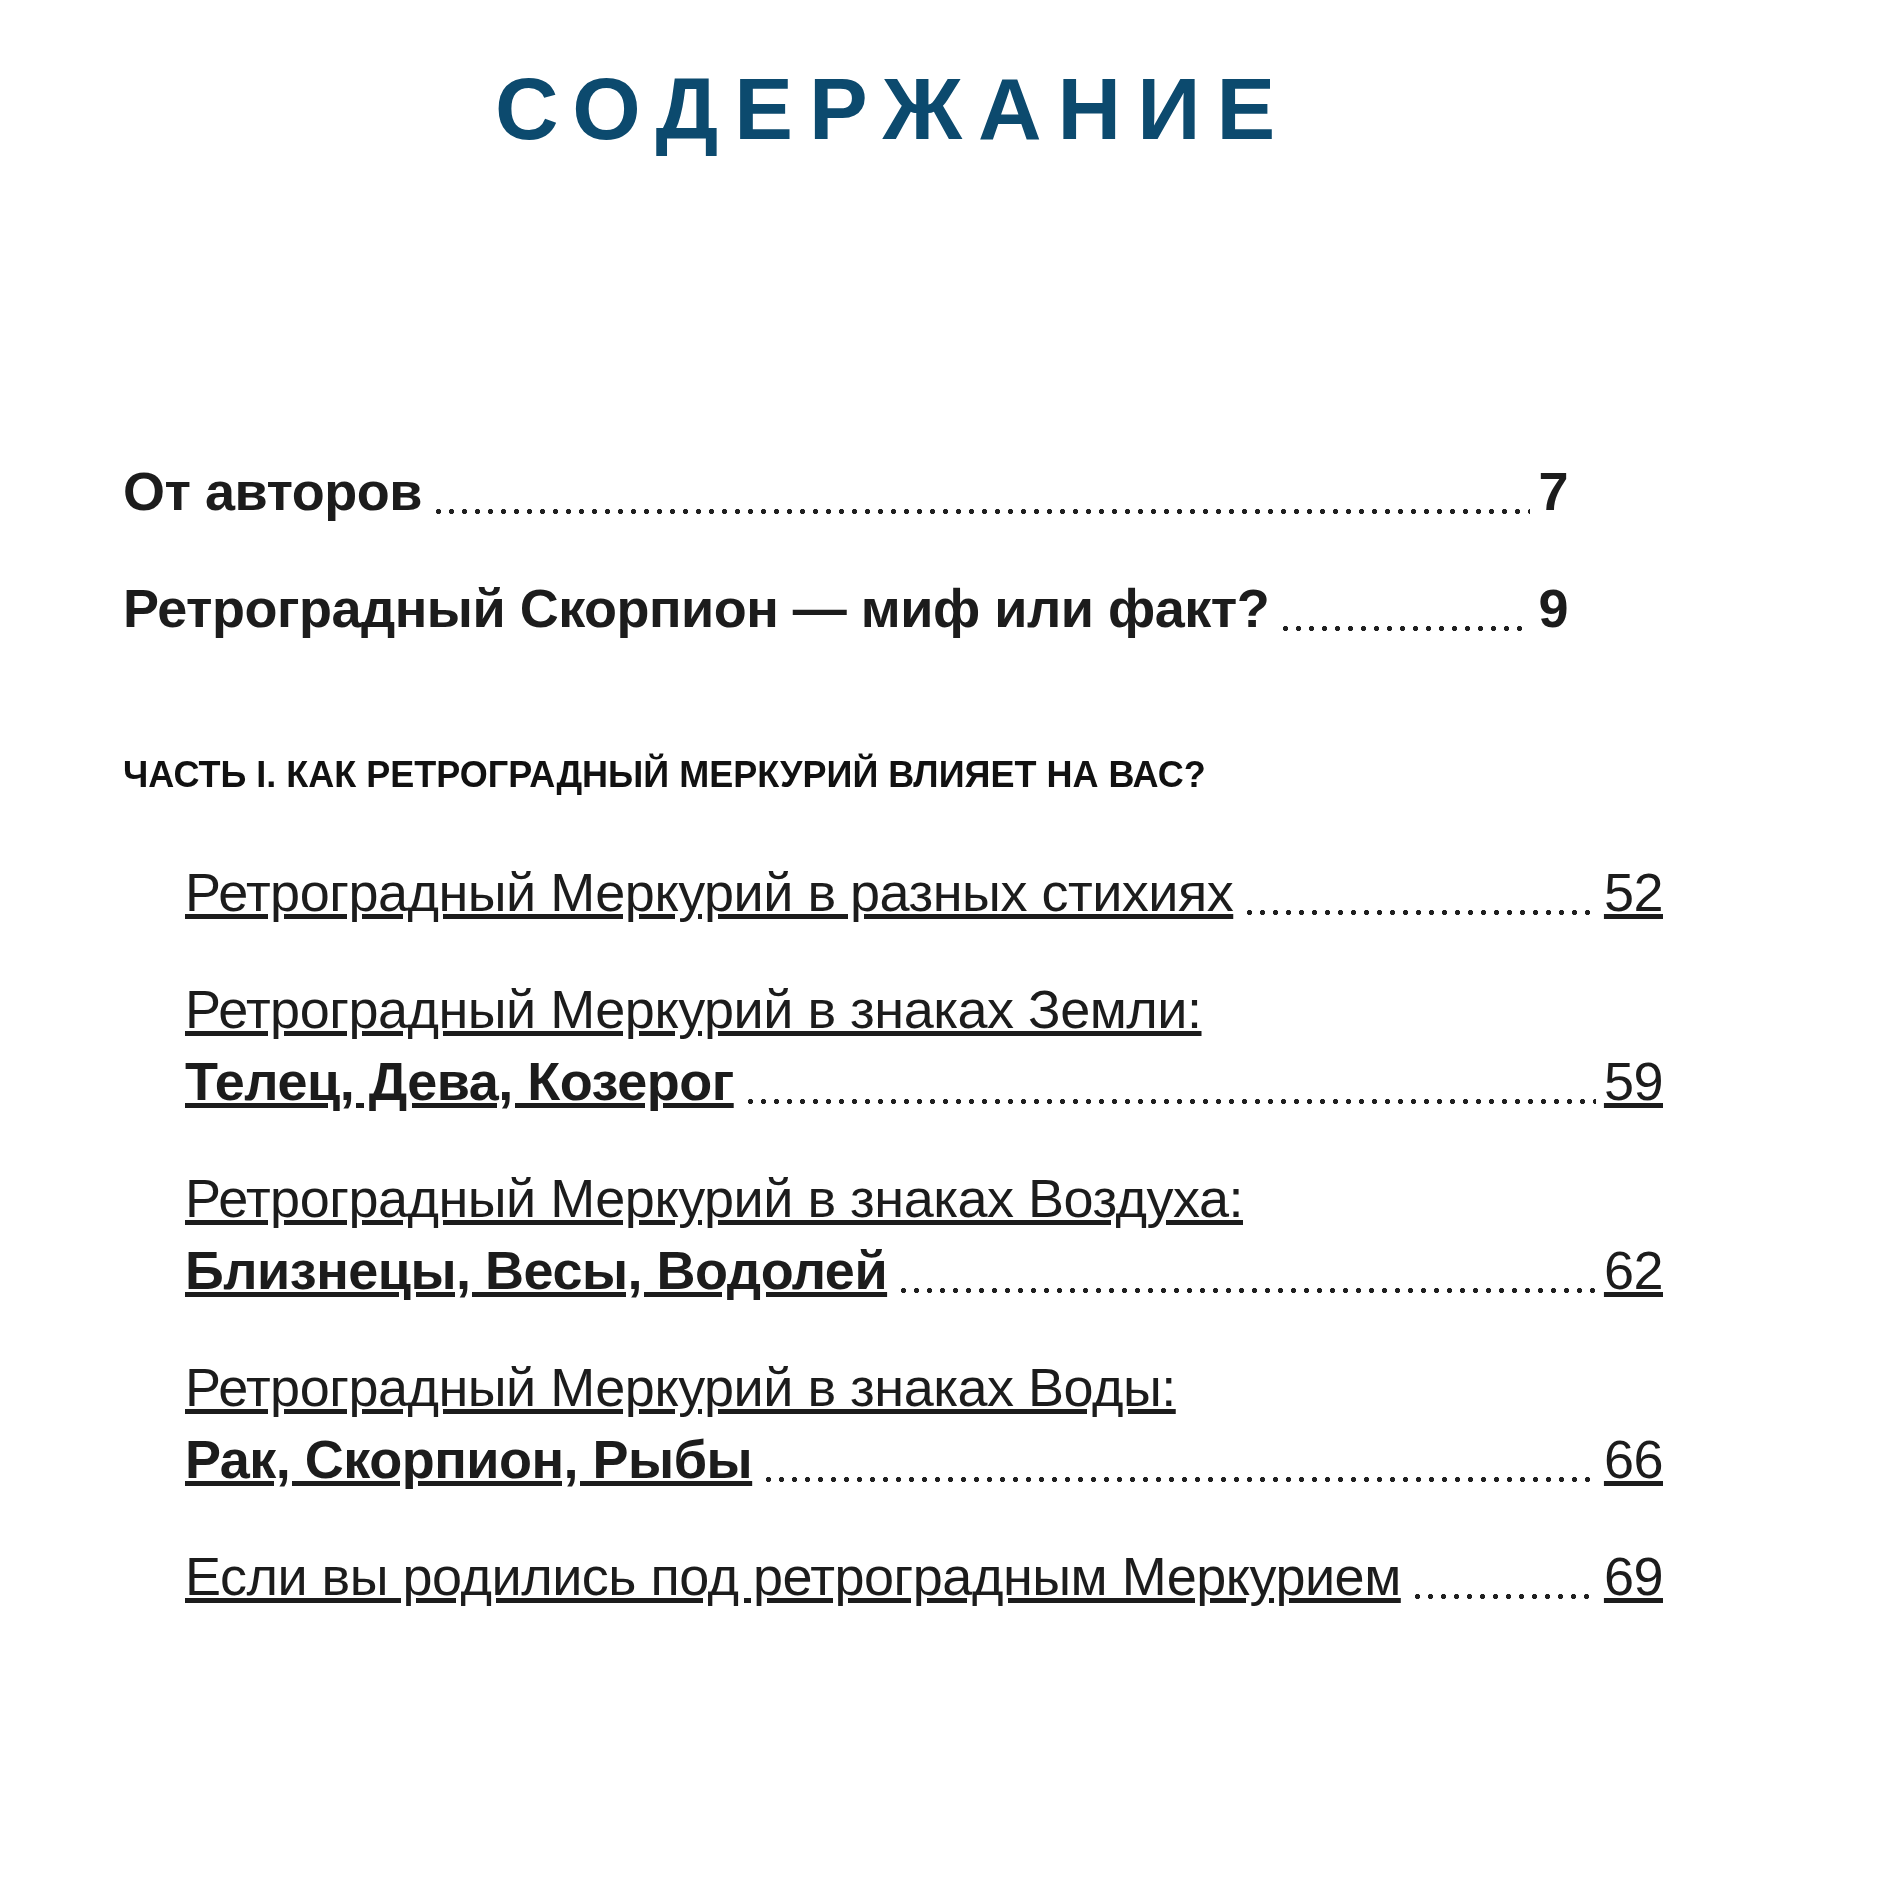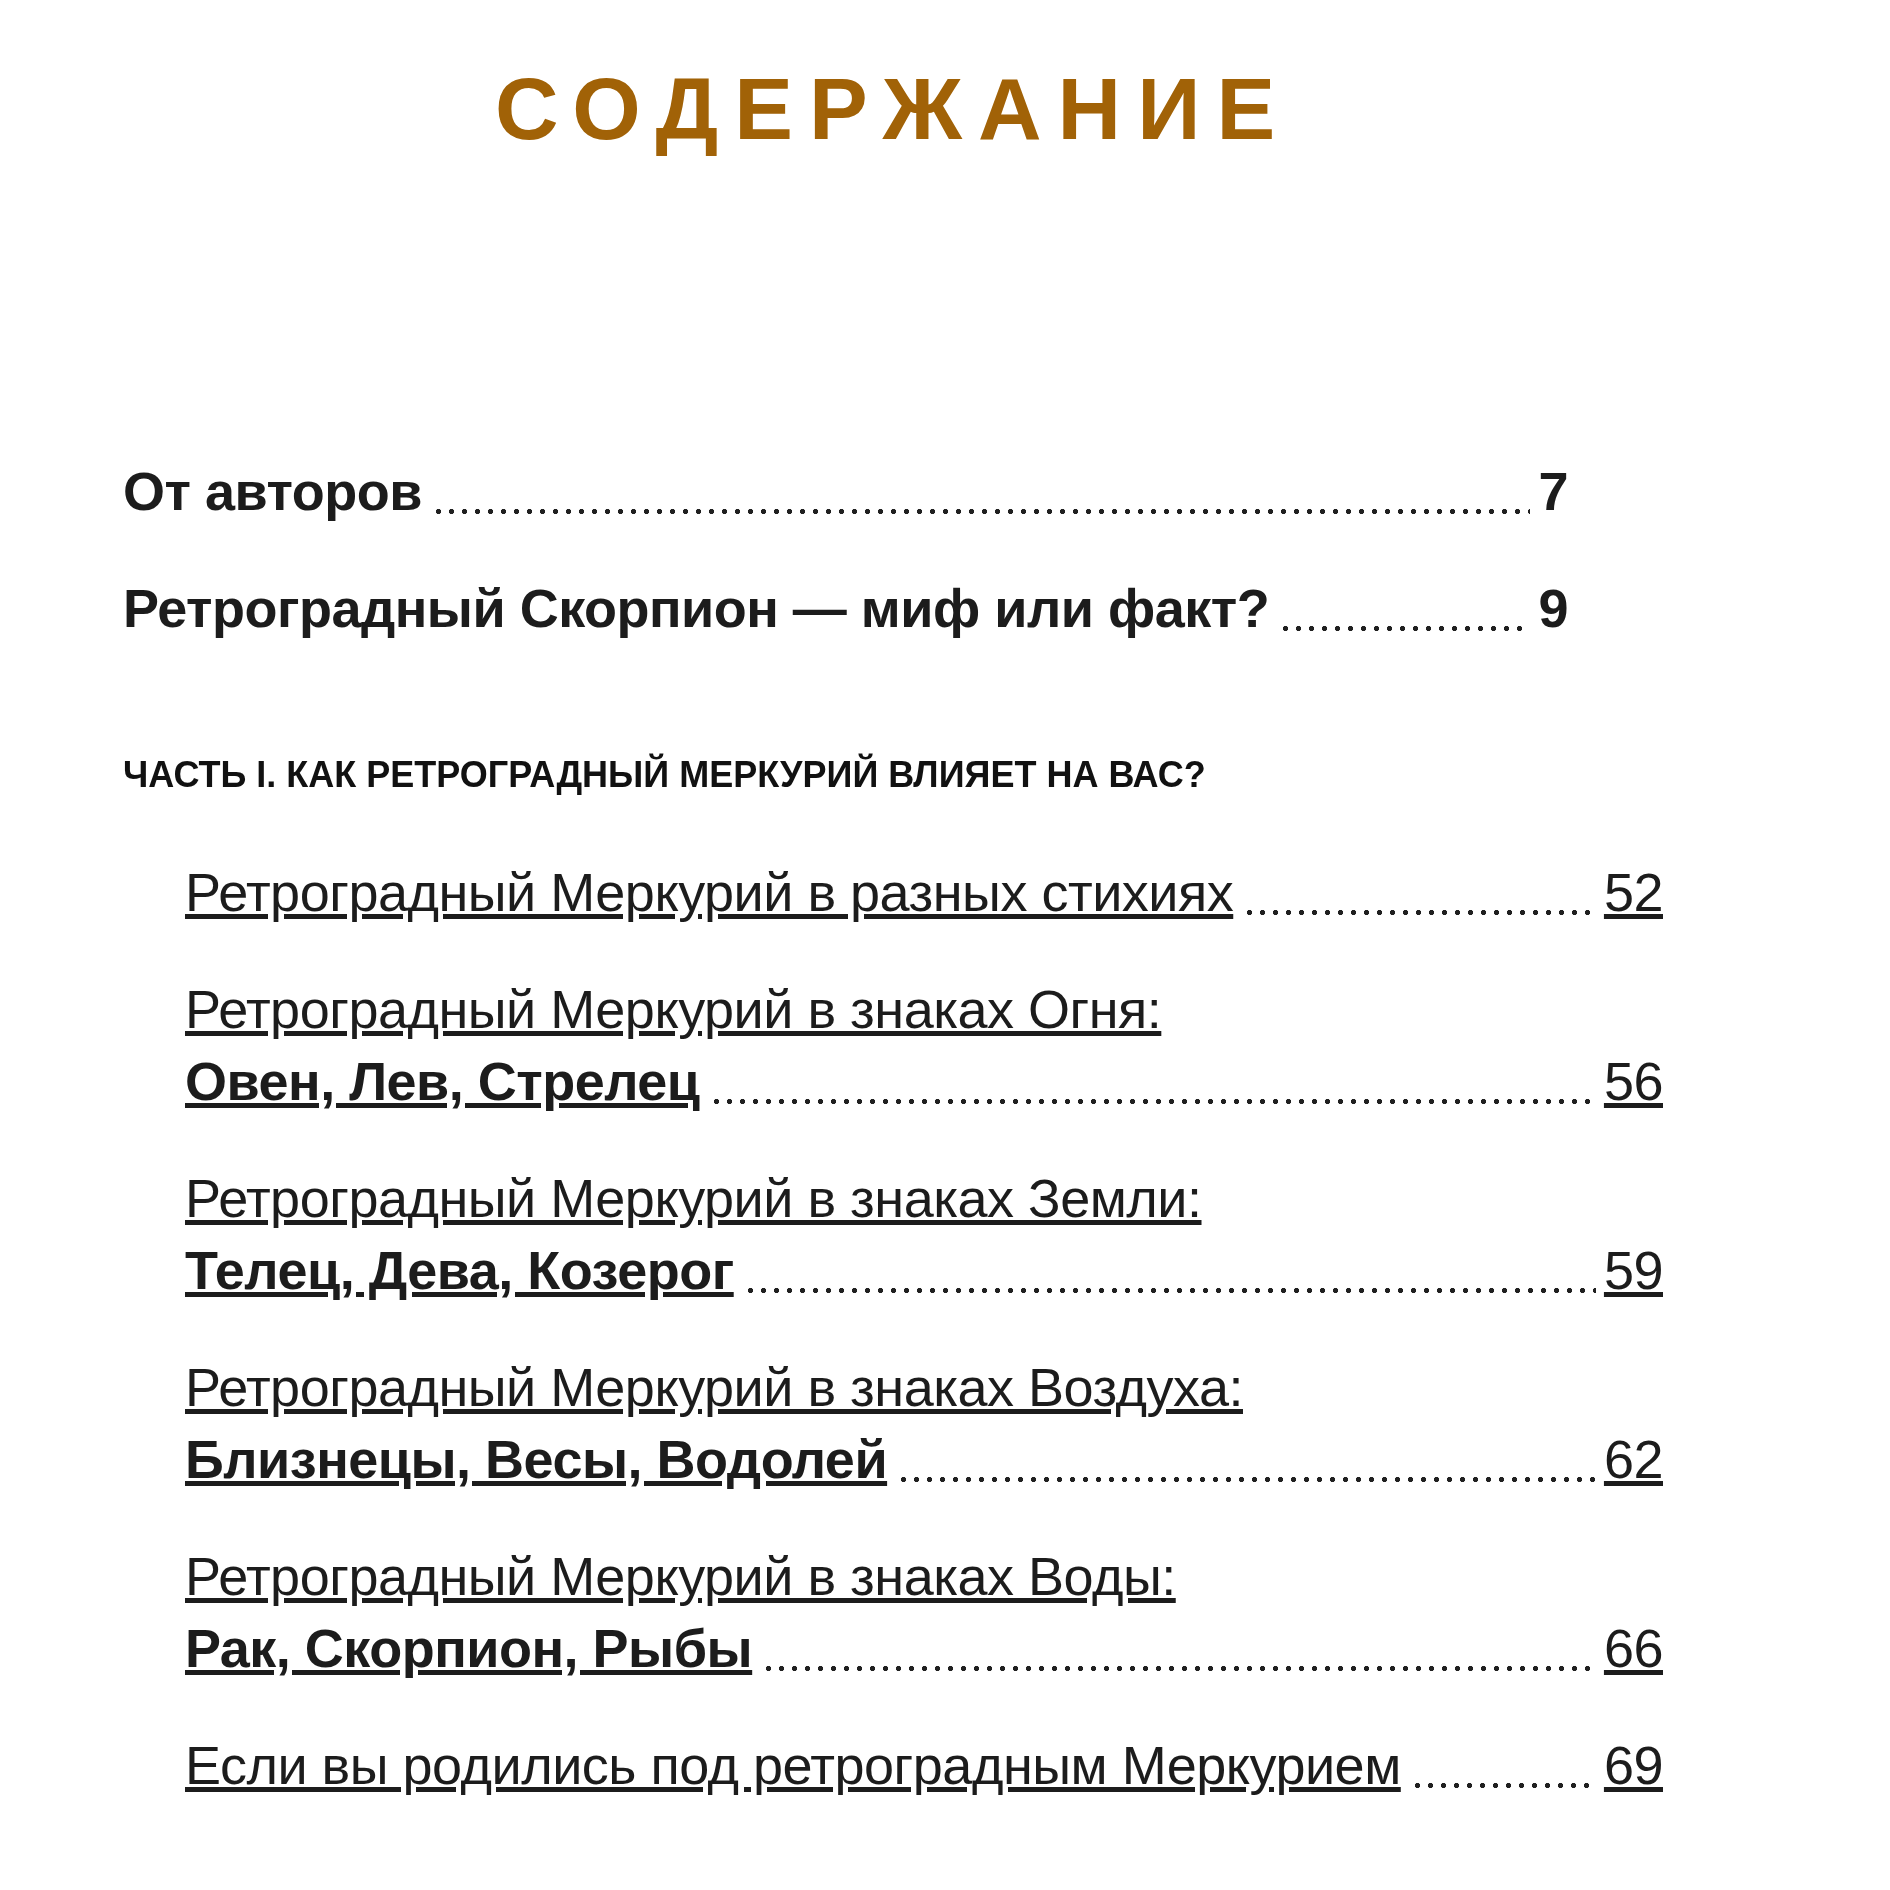--- a/index.html
+++ b/index.html
@@ -21,21 +21,21 @@
     top: 0;
     width: 1540px;
   }
   .title {
     margin: 58px 0 0 0;
     text-align: center;
     font-size: 88px;
     line-height: 101px;
     font-weight: 700;
     letter-spacing: 16px;
-    color: #a16207;
+    color: #0c4a6e;
     white-space: nowrap;
   }
   .toc-row {
     display: flex;
     align-items: baseline;
     font-size: 54px;
     line-height: 72px;
     letter-spacing: -0.5px;
     white-space: nowrap;
   }
@@ -102,28 +102,20 @@
   <div class="part-header">ЧАСТЬ I. КАК РЕТРОГРАДНЫЙ МЕРКУРИЙ ВЛИЯЕТ НА ВАС?</div>
 
   <div class="entry">
     <div class="toc-row">
       <span class="label">Ретроградный Меркурий в разных стихиях</span>
       <span class="leader"></span>
       <span class="pagenum">52</span>
     </div>
   </div>
 
-  <div class="entry">
-    <div class="intro-line">Ретроградный Меркурий в знаках Огня:</div>
-    <div class="toc-row">
-      <span class="label bold">Овен, Лев, Стрелец</span>
-      <span class="leader"></span>
-      <span class="pagenum">56</span>
-    </div>
-  </div>
 
   <div class="entry">
     <div class="intro-line">Ретроградный Меркурий в знаках Земли:</div>
     <div class="toc-row">
       <span class="label bold">Телец, Дева, Козерог</span>
       <span class="leader"></span>
       <span class="pagenum">59</span>
     </div>
   </div>
 

